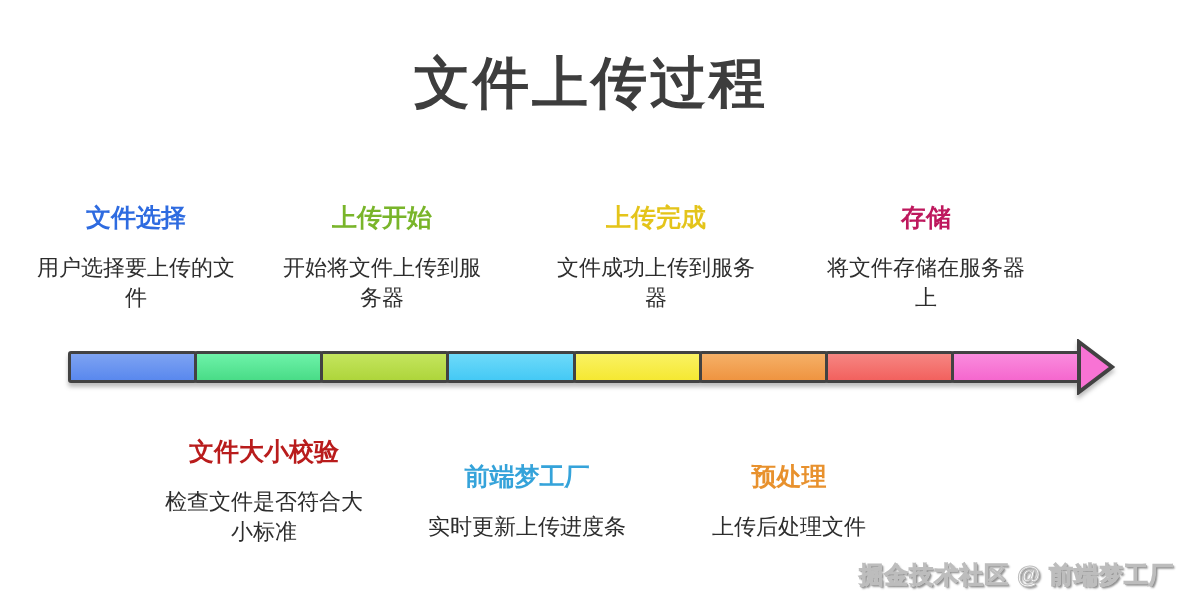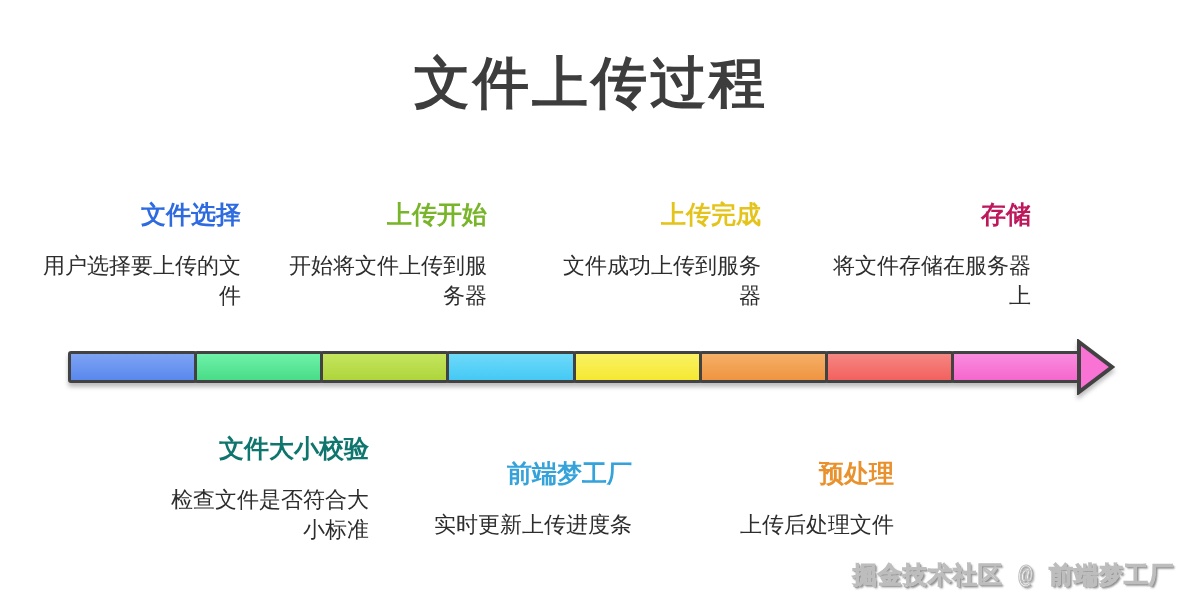--- a/index.html
+++ b/index.html
@@ -1,39 +1,39 @@
 <!DOCTYPE html>
 <html><head>
 <meta charset="utf-8">
 <style>
   html, body { margin: 0; padding: 0; background: #ffffff; }
   .canvas {
     position: relative;
     width: 1182px;
     height: 601px;
     background: #ffffff;
-    font-family: Liberation Mono, monospace;
+    font-family: Liberation Sans, sans-serif;
     overflow: hidden;
   }
   .main-title {
     position: absolute;
     top: 46px;
     left: 0;
     width: 100%;
     text-align: center;
     font-size: 56px;
     font-weight: bold;
     color: #3d3d3d;
     letter-spacing: 3px;
     margin: 0;
   }
   .stage {
     position: absolute;
     width: 210px;
-    text-align: right;
+    text-align: center;
   }
   .stage-title {
     font-size: 25px;
     font-weight: bold;
     line-height: 28px;
     margin: 0 0 22px 0;
   }
   .stage-desc {
     font-size: 22px;
     color: #2d2d2d;
@@ -125,21 +125,21 @@
         <div class="segment" style="background: linear-gradient(rgb(245, 176, 103), rgb(239, 148, 64)); border-color: rgb(66, 66, 66);"></div>
         <div class="segment" style="background: linear-gradient(rgb(246, 134, 130), rgb(242, 97, 94)); border-color: rgb(66, 66, 66);"></div>
         <div class="segment" style="background: linear-gradient(rgb(250, 140, 221), rgb(245, 103, 206)); border-color: rgb(66, 66, 66);"></div>
       </div>
     <svg class="arrow-head" viewBox="0 0 40 56">
       <polygon points="3,3 36,28 3,53" fill="#f873d4" stroke="#424242" stroke-width="4" stroke-linejoin="miter"></polygon>
     </svg>
   </div>
 
   <div class="stage pos-b1">
-    <div class="stage-title" style="color: #0f766e;">文件大小校验</div>
+    <div class="stage-title" style="color: #b91c1c;">文件大小校验</div>
     <div class="stage-desc">检查文件是否符合大小标准</div>
   </div>
   <div class="stage pos-b2">
     <div class="stage-title" style="color: rgb(53, 163, 218);">前端梦工厂</div>
     <div class="stage-desc">实时更新上传进度条</div>
   </div>
   <div class="stage pos-b3">
     <div class="stage-title" style="color: rgb(232, 145, 45);">预处理</div>
     <div class="stage-desc">上传后处理文件</div>
   </div>

